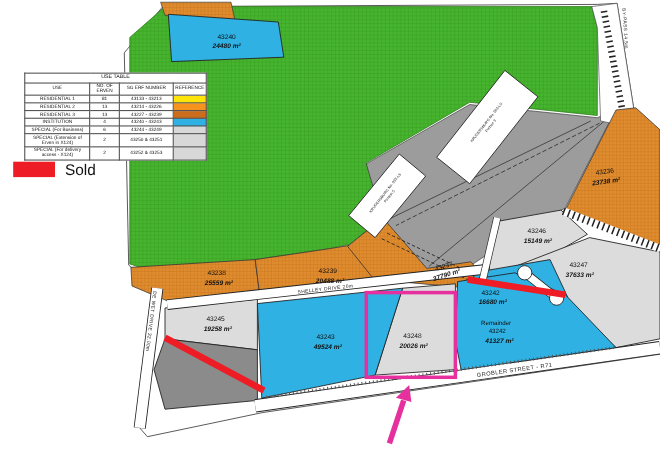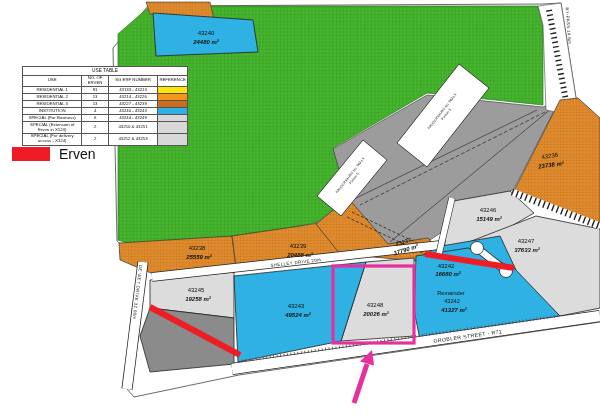--- a/index.html
+++ b/index.html
@@ -243,16 +243,16 @@
             <td>2</td>
       <td>43252 &amp; 43253</td>
             <td class="c-ref" style="background: rgb(216, 216, 216);"></td>
     </tr>
   </tbody>
       </table>
 </div>
 
 <div class="sold">
   <span class="sold-swatch" style="background: rgb(238, 28, 37);"></span>
-  <span class="sold-label">Erven</span>
+  <span class="sold-label">Sold</span>
 </div>
 
 </div>
 
 </body></html>

